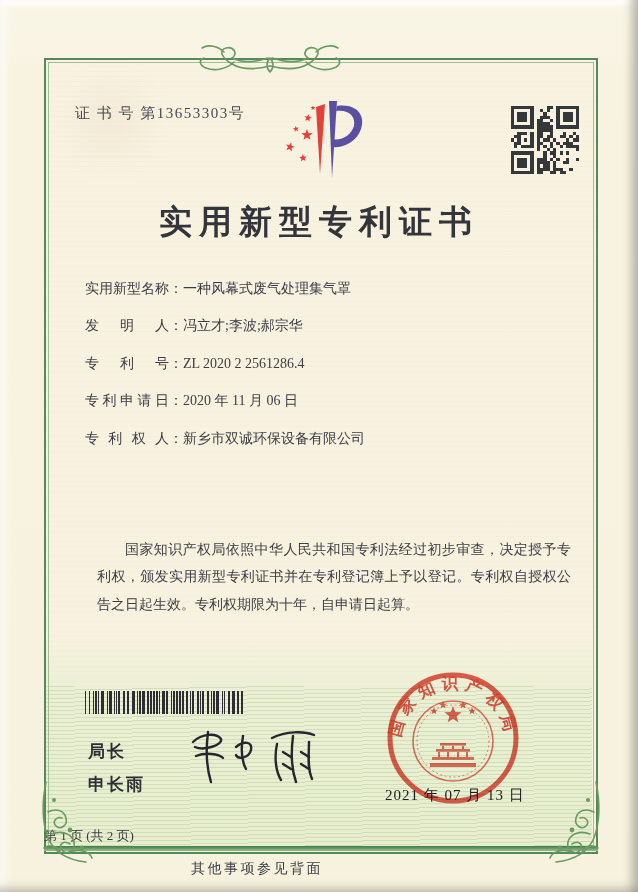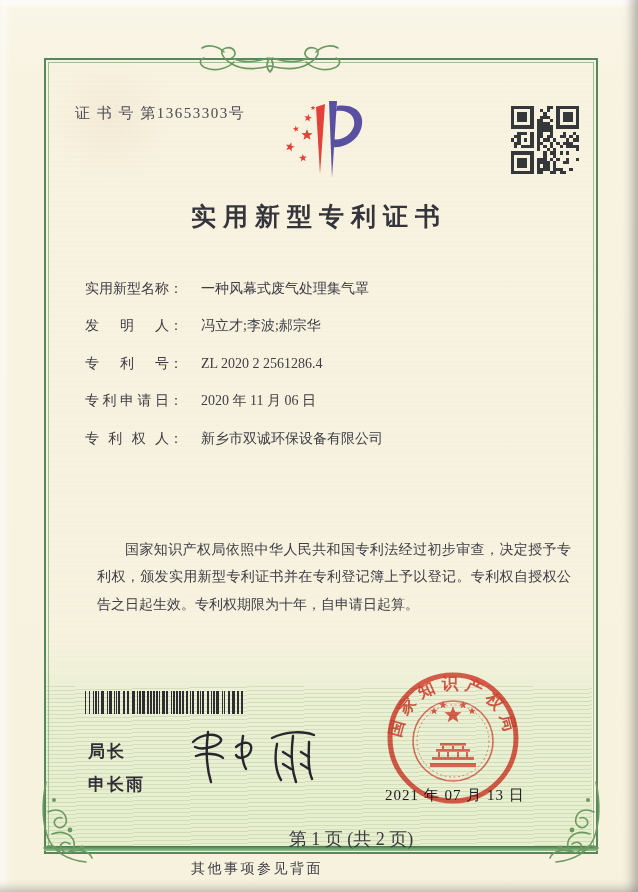--- a/index.html
+++ b/index.html
@@ -31,36 +31,36 @@
   }
   .frame::after{
     content:"";position:absolute;inset:2px;border:1px solid #a0bf94;pointer-events:none;
   }
   .frame-bottom-band{
     position:absolute;left:44px;top:846px;width:554px;height:5px;
     background:linear-gradient(180deg,#3e7a46,#9bc08e);
   }
   .cert-no{position:absolute;left:75px;top:104px;font-size:15px;letter-spacing:1.5px;color:#4a4a52;}
   .title{position:absolute;left:44px;top:200px;width:550px;text-align:center;
-    font-size:25px;font-weight:600;letter-spacing:7px;color:#34343b;}
+    font-size:33px;font-weight:600;letter-spacing:7px;color:#34343b;}
   .logo{position:absolute;left:270px;top:98px;}
   .qr{position:absolute;left:509px;top:106px;}
   .field{position:absolute;left:85px;font-size:14px;white-space:nowrap;color:#3d3d44;}
   .flabel{display:inline-block;width:84px;text-align:justify;text-align-last:justify;vertical-align:top;}
   .fcolon{display:inline-block;}
-  .fvalue{display:inline-block;margin-left:18px;}
+  .fvalue{display:inline-block;margin-left:0;}
   .grant2{margin-left:52px;}
   .paras{position:absolute;left:97px;top:536px;width:474px;font-size:14px;line-height:1.95;text-align:justify;color:#3d3d44;}
   .paras p{margin:0;text-indent:2em;}
   .barcode{position:absolute;left:85px;top:691px;}
   .director{position:absolute;left:88px;top:735px;font-size:17px;font-weight:600;letter-spacing:2px;line-height:1.95;color:#2e2e34;}
   .signature{position:absolute;left:180px;top:724px;}
   .seal-date{position:absolute;left:385px;top:786px;font-size:15px;letter-spacing:1px;color:#1e1e22;white-space:nowrap;}
   .seal{position:absolute;left:378px;top:663px;mix-blend-mode:multiply;opacity:.93;}
-  .page-info{position:absolute;left:44px;top:827px;width:550px;text-align:center;font-size:18px;color:#3a3a40;padding-left:32px;}
+  .page-info{position:absolute;left:44px;top:827px;width:550px;text-align:left;font-size:13px;color:#3a3a40;}
   .back-note{position:absolute;left:0;top:860px;width:514px;text-align:center;font-size:14px;letter-spacing:2.5px;color:#3d3d44;}
   .ornament-top{position:absolute;left:194px;top:40px;}
   .corner-fl{position:absolute;left:36px;top:778px;}
   .corner-fr{position:absolute;left:532px;top:778px;}
   svg{display:block;}
 </style>
 </head>
 <body>
 
 <div class="page">

